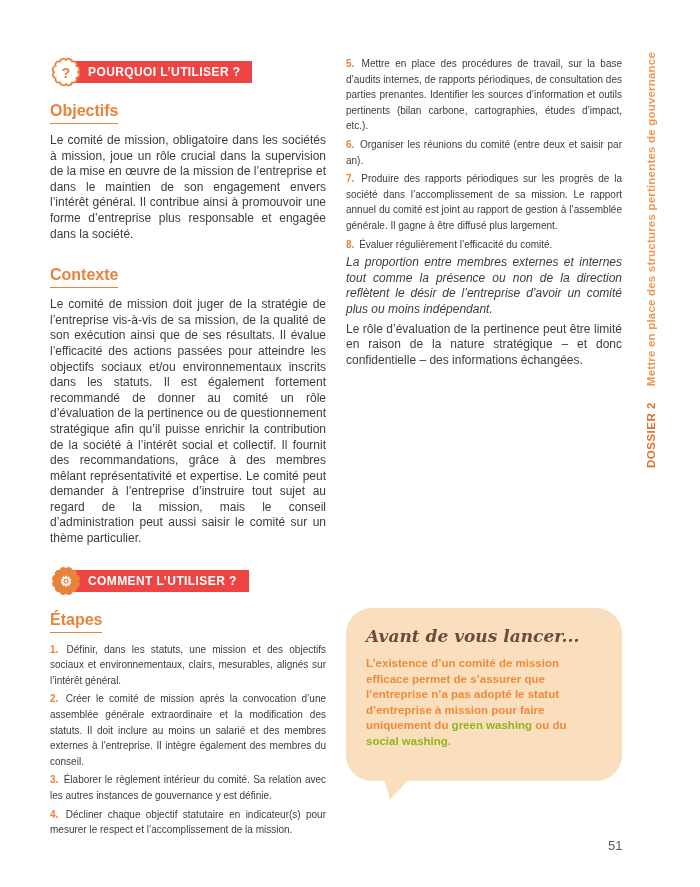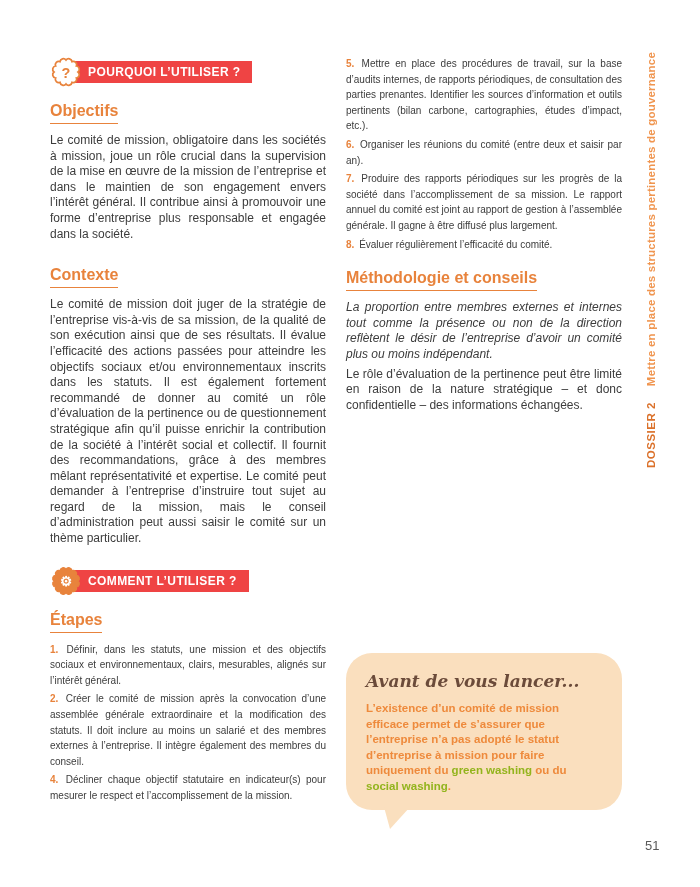--- a/index.html
+++ b/index.html
@@ -48,21 +48,21 @@
 
   
   .col.right { display:block; }
 
   
   .bubble {
     position:relative;
     margin-top:240px;
     background:#FADFBE;
     border-radius:26px;
-    padding:18px 20px 16px 20px;
+    padding:18px 20px 32px 20px;
   }
   .bubble::after {
     content:"";
     position:absolute;
     left:38px; bottom:-19px;
     width:0; height:0;
     border-left:6px solid transparent;
     border-right:20px solid transparent;
     border-top:22px solid #FADFBE;
   }
@@ -84,21 +84,21 @@
     position:absolute; top:468px; left:645px;
     width:440px;
     transform:rotate(-90deg); transform-origin:0 0;
     font-size:11.5px; font-weight:bold;
     white-space:nowrap;
   }
   .dossier-label { color:#DB712A; margin-right:16px; letter-spacing:0.5px; }
   .sidebar-title { color:#F0954F; letter-spacing:0.2px; }
 
   .page-number {
-    position:absolute; top:838px; left:645px;
+    position:absolute; top:838px; left:608px;
     color:#5a5a5a; font-size:13px;
   }
 </style>
 </head>
 <body>
 
 <div class="page">
 
   <div class="columns">
 
@@ -123,31 +123,31 @@
           <path d="M35,20 A4.2,4.2 0 0 1 32.99,27.5 A4.2,4.2 0 0 1 27.5,32.99 A4.2,4.2 0 0 1 20,35 A4.2,4.2 0 0 1 12.5,32.99 A4.2,4.2 0 0 1 7.01,27.5 A4.2,4.2 0 0 1 5,20 A4.2,4.2 0 0 1 7.01,12.5 A4.2,4.2 0 0 1 12.5,7.01 A4.2,4.2 0 0 1 20,5 A4.2,4.2 0 0 1 27.5,7.01 A4.2,4.2 0 0 1 32.99,12.5 A4.2,4.2 0 0 1 35,20 Z" fill="#E8833C" stroke="#E8833C" stroke-width="1.5"></path>
           <text x="20" y="21" text-anchor="middle" dominant-baseline="central" font-size="17" font-weight="bold" fill="#ffffff">⚙</text>
         </svg>
         <div class="badge-label">COMMENT L’UTILISER ?</div>
       </div>
 
       <h2 class="section-heading first">Étapes</h2>
 
       <p class="step"><span class="step-num">1.</span> <span>Définir, dans les statuts, une mission et des objectifs sociaux et environnementaux, clairs, mesurables, alignés sur l’intérêt général.</span></p>
       <p class="step"><span class="step-num">2.</span> <span>Créer le comité de mission après la convocation d’une assemblée générale extraordinaire et la modification des statuts. Il doit inclure au moins un salarié et des membres externes à l’entreprise. Il intègre également des membres du conseil.</span></p>
+      <p class="step"><span class="step-num">3.</span> <span>Élaborer le règlement intérieur du comité. Sa relation avec les autres instances de gouvernance y est définie.</span></p>
       <p class="step"><span class="step-num">4.</span> <span>Décliner chaque objectif statutaire en indicateur(s) pour mesurer le respect et l’accomplissement de la mission.</span></p>
     </div>
 
     <div class="col right">
 
       <p class="step"><span class="step-num">5.</span> <span>Mettre en place des procédures de travail, sur la base d’audits internes, de rapports périodiques, de consultation des parties prenantes. Identifier les sources d’information et outils pertinents (bilan carbone, cartographies, études d’impact, etc.).</span></p>
       <p class="step"><span class="step-num">6.</span> <span>Organiser les réunions du comité (entre deux et saisir par an).</span></p>
       <p class="step"><span class="step-num">7.</span> <span>Produire des rapports périodiques sur les progrès de la société dans l’accomplissement de sa mission. Le rapport annuel du comité est joint au rapport de gestion à l’assemblée générale. Il gagne à être diffusé plus largement.</span></p>
       <p class="step"><span class="step-num">8.</span> <span>Évaluer régulièrement l’efficacité du comité.</span></p>
 
-      <h2 class="section-heading">Méthodologie et conseils</h2>
       <p class="body-text" style="margin-bottom:4px;font-style:italic;">La proportion entre membres externes et internes tout comme la présence ou non de la direction reflètent le désir de l’entreprise d’avoir un comité plus ou moins indépendant.</p>
       <p class="body-text">Le rôle d’évaluation de la pertinence peut être limité en raison de la nature stratégique – et donc confidentielle – des informations échangées.</p>
 
       <div class="bubble">
         <div class="bubble-title">Avant de vous lancer...</div>
         <p class="bubble-text"><span>L’existence d’un comité de mission efficace permet de s’assurer que l’entreprise n’a pas adopté le statut d’entreprise à mission pour faire uniquement du </span><span class="green-word">green washing</span><span> ou du </span><span class="green-word">social washing</span><span>.</span></p>
       </div>
     </div>
   </div>
 

